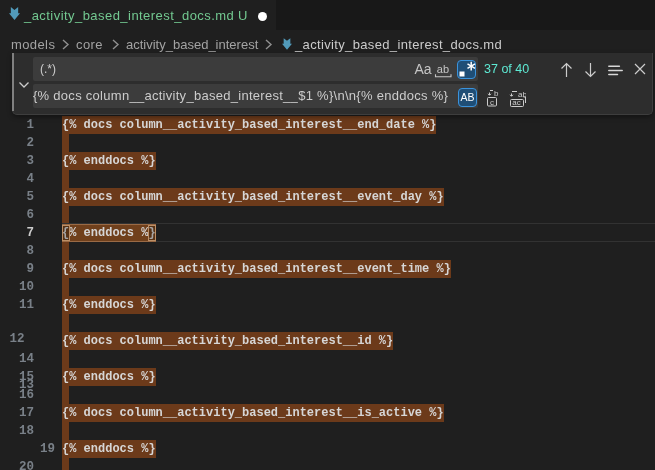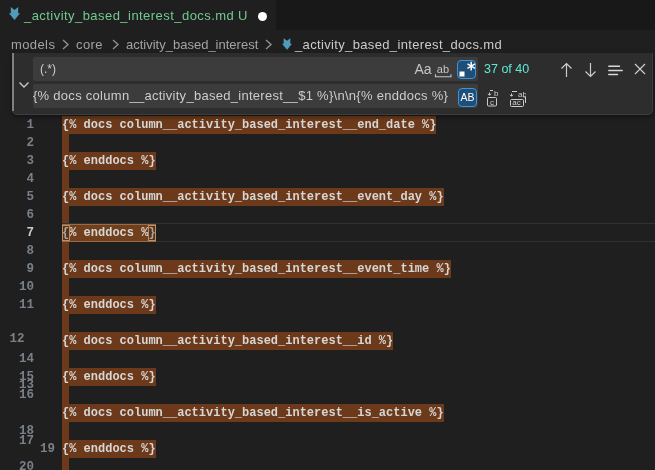--- a/index.html
+++ b/index.html
@@ -97,21 +97,21 @@
 <div class="lnum" style="top:330px;text-align:center;">12</div>
 <div class="blk" style="top:314px"></div>
 <div class="lnum" style="top:332px;margin-top:44px;">13</div>
 <div class="code" style="top:332px"><span class="hl">{% docs column__activity_based_interest__id %}</span></div>
 <div class="lnum" style="top:350px;">14</div>
 <div class="blk" style="top:350px"></div>
 <div class="lnum" style="top:368px;">15</div>
 <div class="code" style="top:368px"><span class="hl">{% enddocs %}</span></div>
 <div class="lnum" style="top:386px;">16</div>
 <div class="blk" style="top:386px"></div>
-<div class="lnum" style="top:404px;margin-top:28px;">17</div>
+<div class="lnum" style="top:404px;">17</div>
 <div class="code" style="top:404px"><span class="hl">{% docs column__activity_based_interest__is_active %}</span></div>
 <div class="lnum" style="top:422px;">18</div>
 <div class="blk" style="top:422px"></div>
 <div class="lnum" style="top:440px;padding-left:40px;">19</div>
 <div class="code" style="top:440px"><span class="hl">{% enddocs %}</span></div>
 <div class="lnum" style="top:458px;">20</div>
 <div class="blk" style="top:458px"></div>
 </div>
 
 <div class="abs" id="widget"></div>

